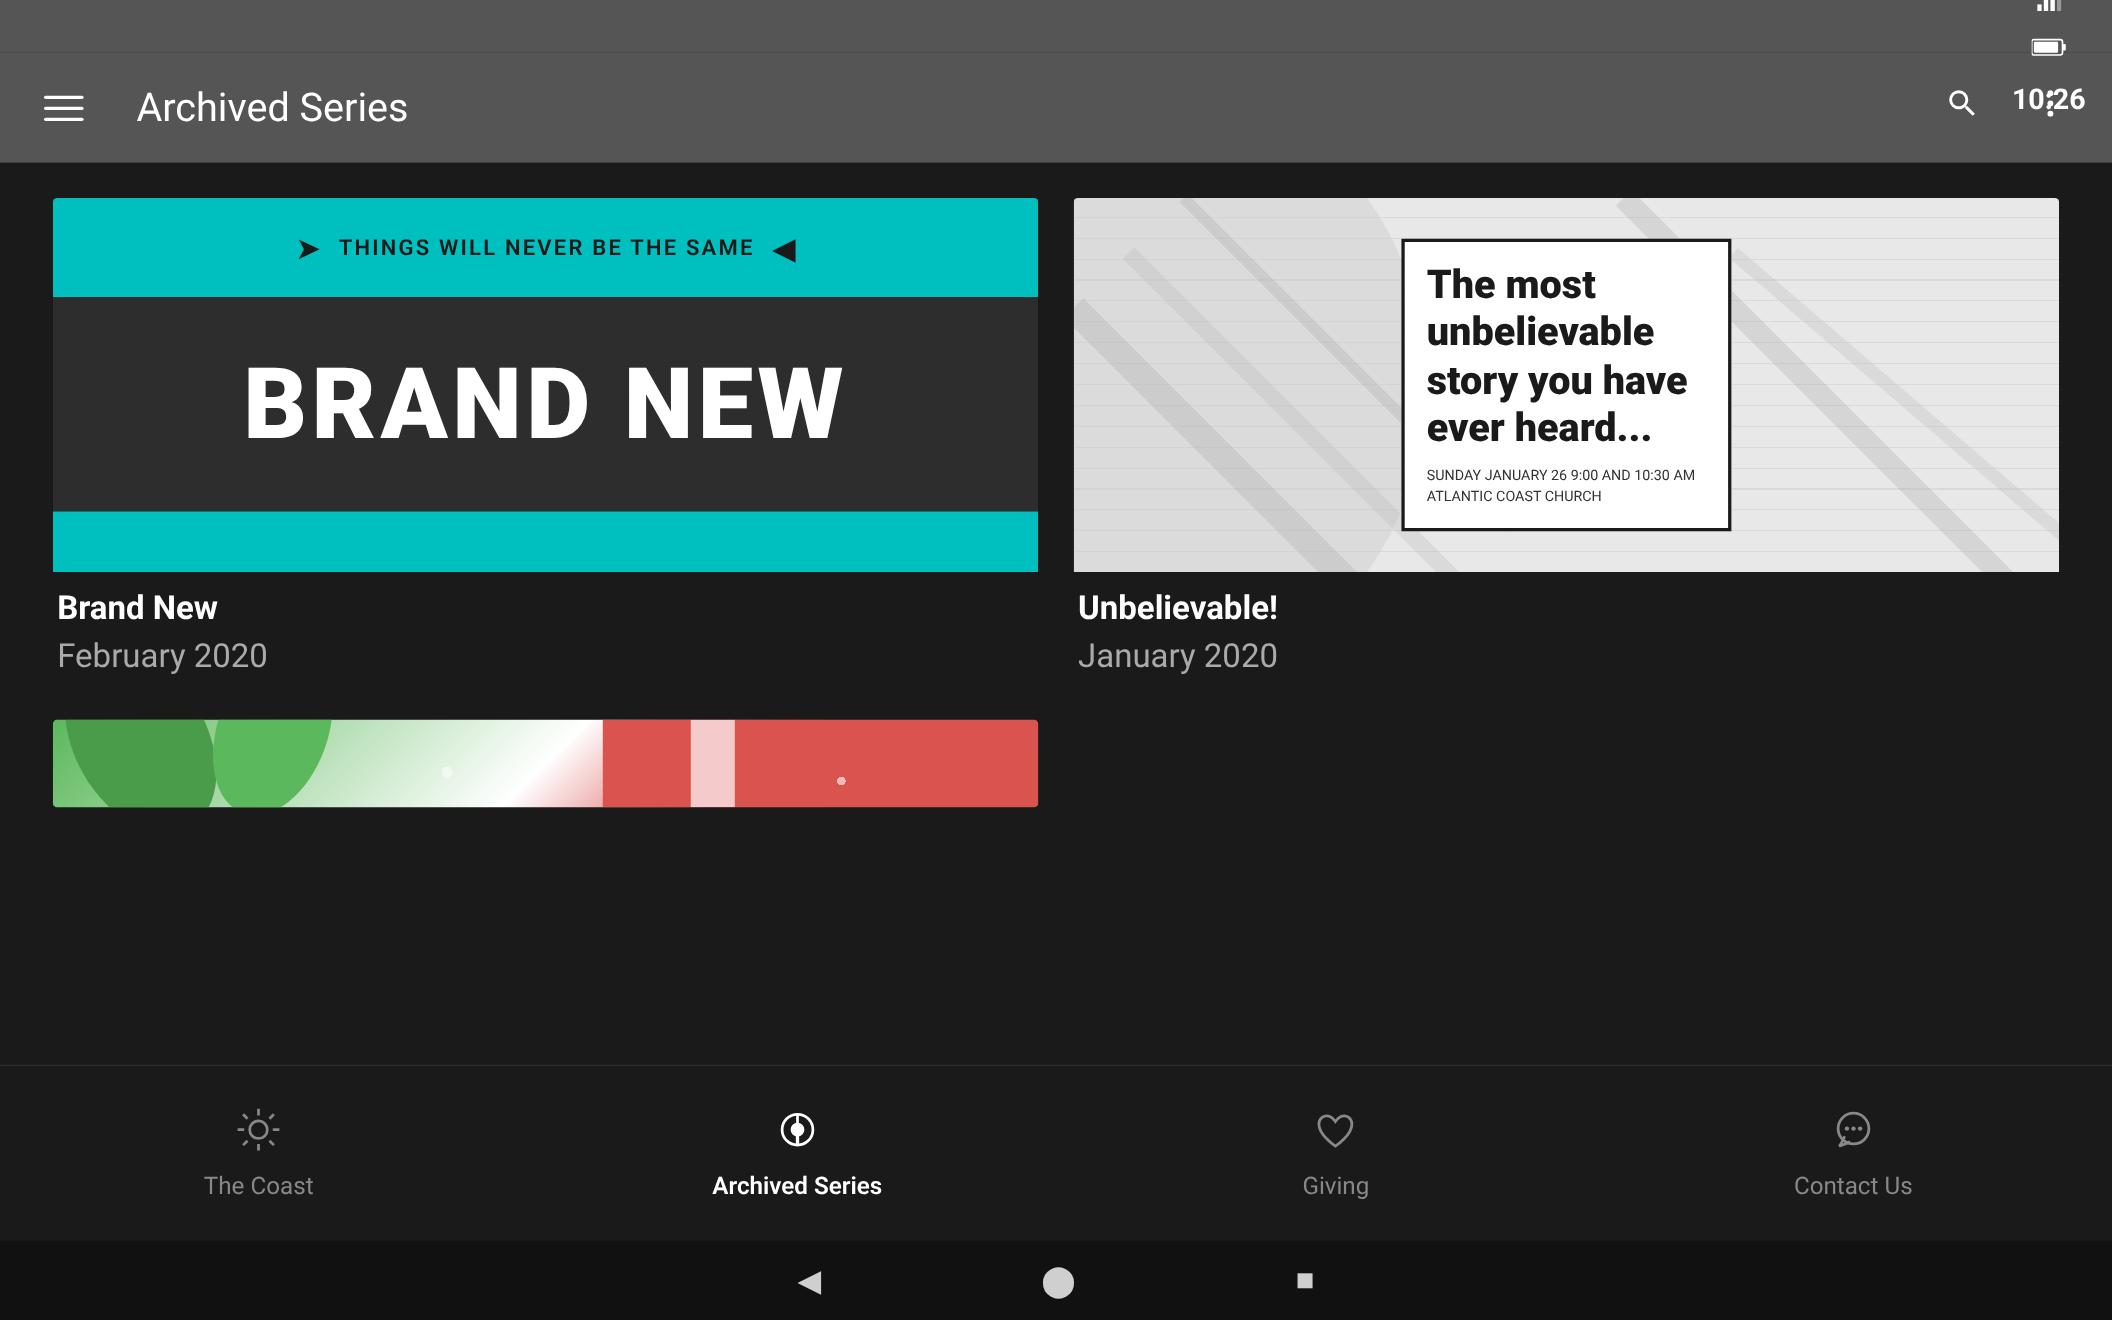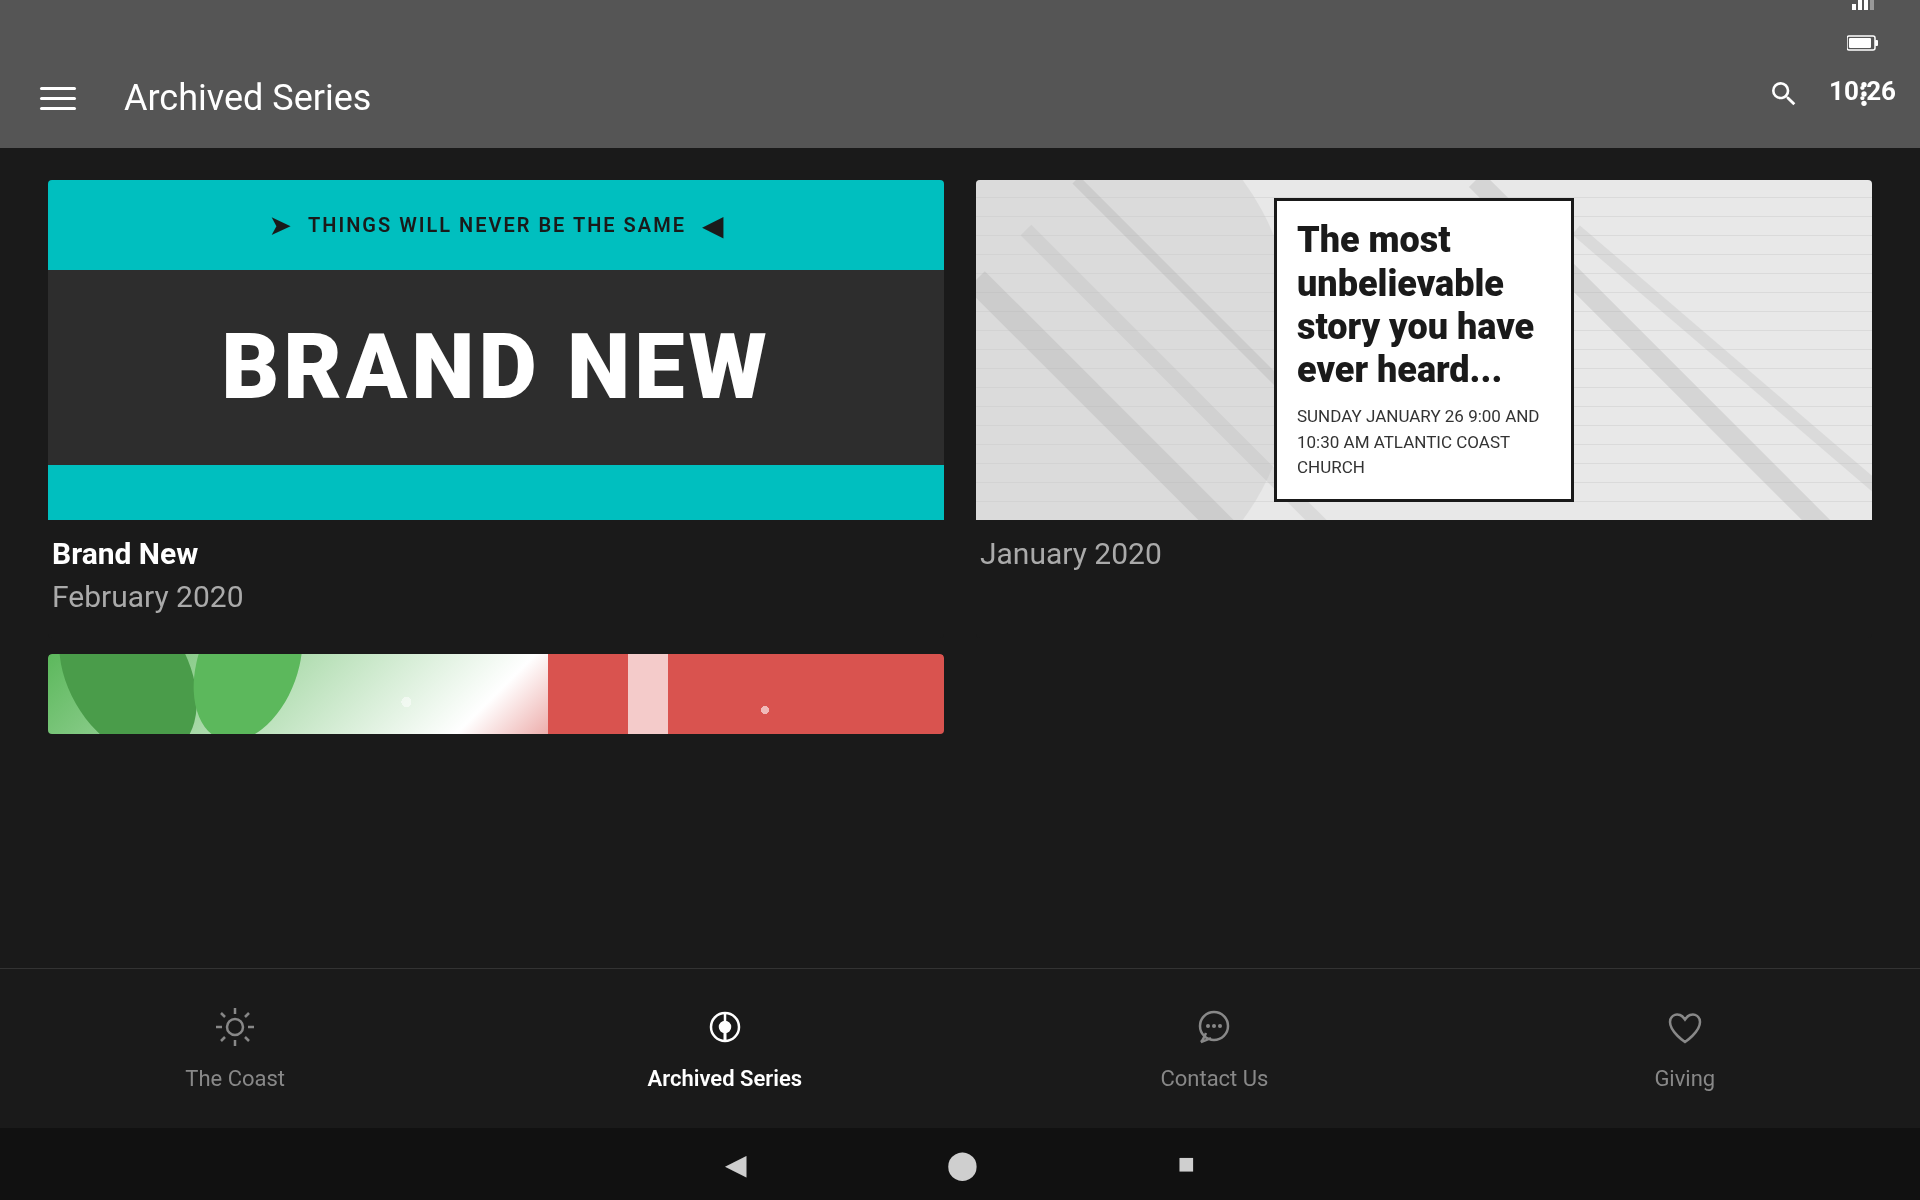--- a/index.html
+++ b/index.html
@@ -197,21 +197,21 @@
       width: 300px;
       text-align: left;
     }
     .newspaper-box-text {
       font-size: 36px;
       font-weight: 900;
       color: #1a1a1a;
       line-height: 1.2;
     }
     .newspaper-box-sub {
-      font-size: 17px;
+      font-size: 13px;
       color: #333;
       margin-top: 12px;
       line-height: 1.5;
     }
 
     .card-info {
       padding: 16px 4px 24px;
     }
     .card-title {
       font-size: 30px;
@@ -400,20 +400,21 @@
             <line x1="600" y1="50" x2="950" y2="350" stroke="#bbb" stroke-width="12"></line>
           </svg>
           <div class="newspaper-box">
             <div class="newspaper-box-text">The most unbelievable story you have ever heard...</div>
             <div class="newspaper-box-sub">SUNDAY JANUARY 26
 9:00 AND 10:30 AM     ATLANTIC COAST CHURCH</div>
           </div>
         </div>
       </div>
       <div class="card-info">
+        <div class="card-title">Unbelievable!</div>
         <div class="card-date">January 2020</div>
       </div>
     </div>
   </div>
 
   <div class="cards-grid partial-card">
     <div class="card">
       <div class="partial-card-image">
         <div class="partial-bubbles"></div>
 
@@ -458,38 +459,38 @@
         <ellipse cx="21" cy="21" rx="5" ry="5" fill="#fff"></ellipse>
       </svg>
     </span>
     <span class="nav-label">Archived Series</span>
   </div>
 
 
   <div class="nav-item">
     <span class="nav-icon">
       <svg width="42" height="42" viewBox="0 0 42 42" fill="none">
+        <path d="M21 36 C21 36 6 26 6 16 C6 11 10.5 7 16 9 C18.5 10 20 12 21 13.5 C22 12 23.5 10 26 9 C31.5 7 36 11 36 16 C36 26 21 36 21 36Z" stroke="#888" stroke-width="2.5" fill="none"></path>
+      </svg>
+    </span>
+    <span class="nav-label">Giving</span>
+  </div>
+
+  <div class="nav-item">
+    <span class="nav-icon">
+      <svg width="42" height="42" viewBox="0 0 42 42" fill="none">
         <circle cx="21" cy="20" r="14" stroke="#888" stroke-width="2.5"></circle>
         <path d="M13 27 Q10 34 8 36 Q14 34 18 32" stroke="#888" stroke-width="2.5" fill="none"></path>
         <circle cx="15" cy="20" r="2" fill="#888"></circle>
         <circle cx="21" cy="20" r="2" fill="#888"></circle>
         <circle cx="27" cy="20" r="2" fill="#888"></circle>
       </svg>
     </span>
     <span class="nav-label">Contact Us</span>
   </div>
 
-  <div class="nav-item">
-    <span class="nav-icon">
-      <svg width="42" height="42" viewBox="0 0 42 42" fill="none">
-        <path d="M21 36 C21 36 6 26 6 16 C6 11 10.5 7 16 9 C18.5 10 20 12 21 13.5 C22 12 23.5 10 26 9 C31.5 7 36 11 36 16 C36 26 21 36 21 36Z" stroke="#888" stroke-width="2.5" fill="none"></path>
-      </svg>
-    </span>
-    <span class="nav-label">Giving</span>
-  </div>
-
 </div>
 
 <div class="system-nav">
   <button class="sys-btn">◀</button>
   <button class="sys-btn">⬤</button>
   <button class="sys-btn">■</button>
 </div>
 
 </body></html>

